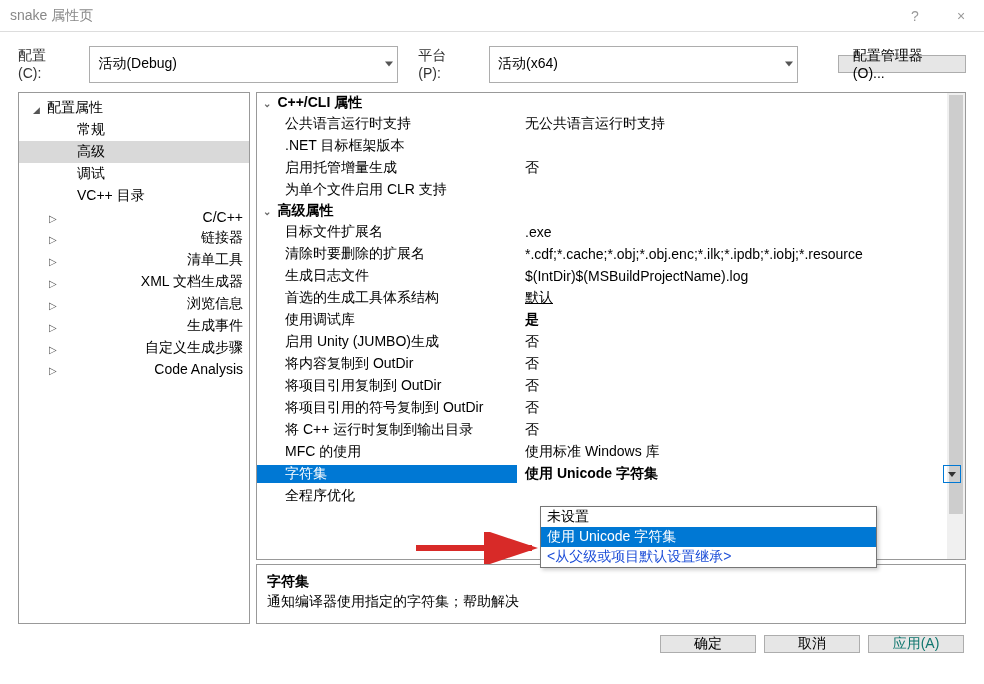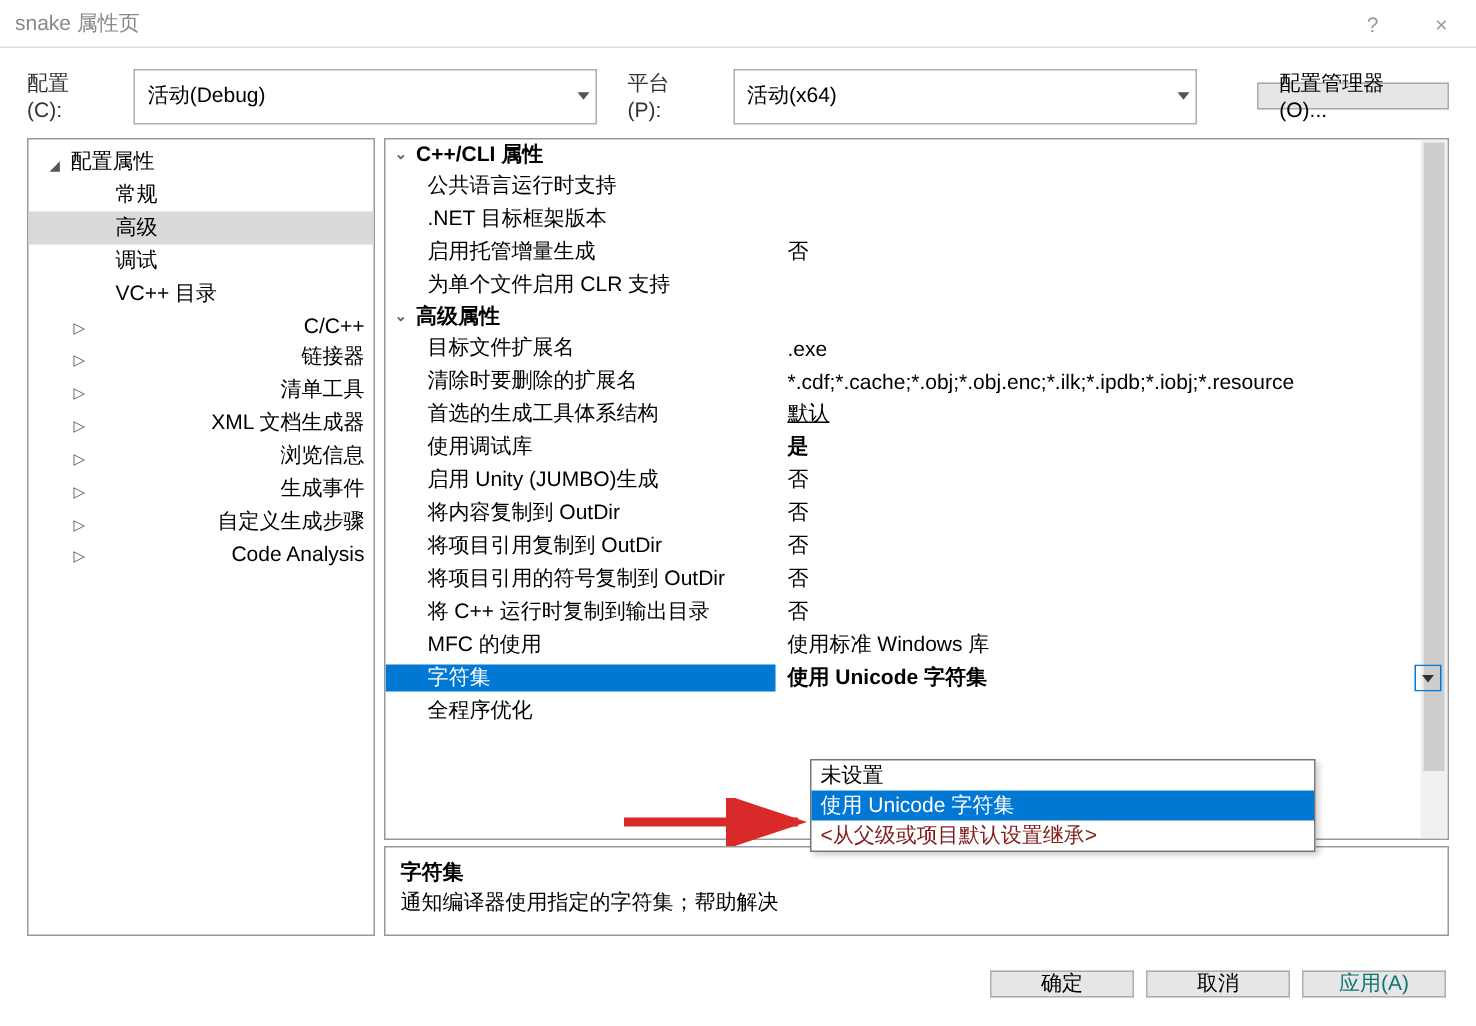--- a/index.html
+++ b/index.html
@@ -46,25 +46,25 @@
 .gscroll { position: absolute; right: 0; top: 0; width: 18px; bottom: 0; background: #f0f0f0; }
 .gscroll-thumb { position: absolute; left: 2px; right: 2px; top: 2px; height: 90%; background: #cdcdcd; }
 
 .descbox { border: 1px solid #999; padding: 8px 10px; height: 60px; }
 .descbox .dt { font-weight: bold; margin-bottom: 2px; }
 
 .dropdown { position: absolute; left: 284px; top: 414px; width: 337px; border: 1px solid #767676; background: #fff; z-index: 50; box-shadow: 2px 2px 4px rgba(0,0,0,.2); }
 .dropdown .opt { padding: 1px 6px; }
 .dropdown .opt.hi { background: #0078d4; color: #fff; }
 .dropdown .opt.boxed { outline: 4px solid #d82a28; outline-offset: -2px; }
-.dropdown .opt.inherit { color: #7f1d1d; }
+.dropdown .opt.inherit { color: #1d4ed8; }
 
 .arrow-annot { position: absolute; left: 156px; top: 440px; z-index: 60; }
 
-.footer { position: absolute; left: 0; right: 0; bottom: 0; height: 56px; display: flex; align-items: center; justify-content: flex-end; gap: 8px; padding-right: 20px; border-top: 0; }
+.footer { position: absolute; left: 0; right: 0; bottom: 12px; height: 56px; display: flex; align-items: center; justify-content: flex-end; gap: 8px; padding-right: 20px; border-top: 0; }
 .footer .btn-std { width: 96px; justify-content: center; }
 </style>
 </head>
 <body>
 
 <div class="titlebar">
   <span>snake 属性页</span>
   <span class="spacer"></span>
   <div class="btn">
       <span>?</span>
@@ -152,20 +152,21 @@
       <div class="gscroll">
           <div class="gscroll-thumb"></div>
         </div>
       <div class="gtable" id="gtable">
           <div class="ghead">
             <span class="tri">⌄</span>
             <span>C++/CLI 属性</span>
           </div>
           <div class="grow">
             <div class="glabel">公共语言运行时支持</div>
+            <div class="gval" style="position: relative;">无公共语言运行时支持</div>
           </div>
           <div class="grow">
             <div class="glabel">.NET 目标框架版本</div>
             <div class="gval" style="position: relative;"></div>
           </div>
           <div class="grow">
             <div class="glabel">启用托管增量生成</div>
             <div class="gval" style="position: relative;">否</div>
           </div>
           <div class="grow">
@@ -176,20 +177,24 @@
             <span class="tri">⌄</span>
             <span>高级属性</span>
           </div>
           <div class="grow">
             <div class="glabel">目标文件扩展名</div>
             <div class="gval" style="position: relative;">.exe</div>
           </div>
           <div class="grow">
             <div class="glabel">清除时要删除的扩展名</div>
             <div class="gval" style="position: relative;">*.cdf;*.cache;*.obj;*.obj.enc;*.ilk;*.ipdb;*.iobj;*.resource</div>
+          </div>
+          <div class="grow">
+            <div class="glabel">生成日志文件</div>
+            <div class="gval" style="position: relative;">$(IntDir)$(MSBuildProjectName).log</div>
           </div>
           <div class="grow">
             <div class="glabel">首选的生成工具体系结构</div>
             <div class="gval" style="position: relative; text-decoration: underline;">默认</div>
           </div>
           <div class="grow">
             <div class="glabel">使用调试库</div>
             <div class="gval" style="font-weight: bold; position: relative;">是</div>
           </div>
           <div class="grow">

